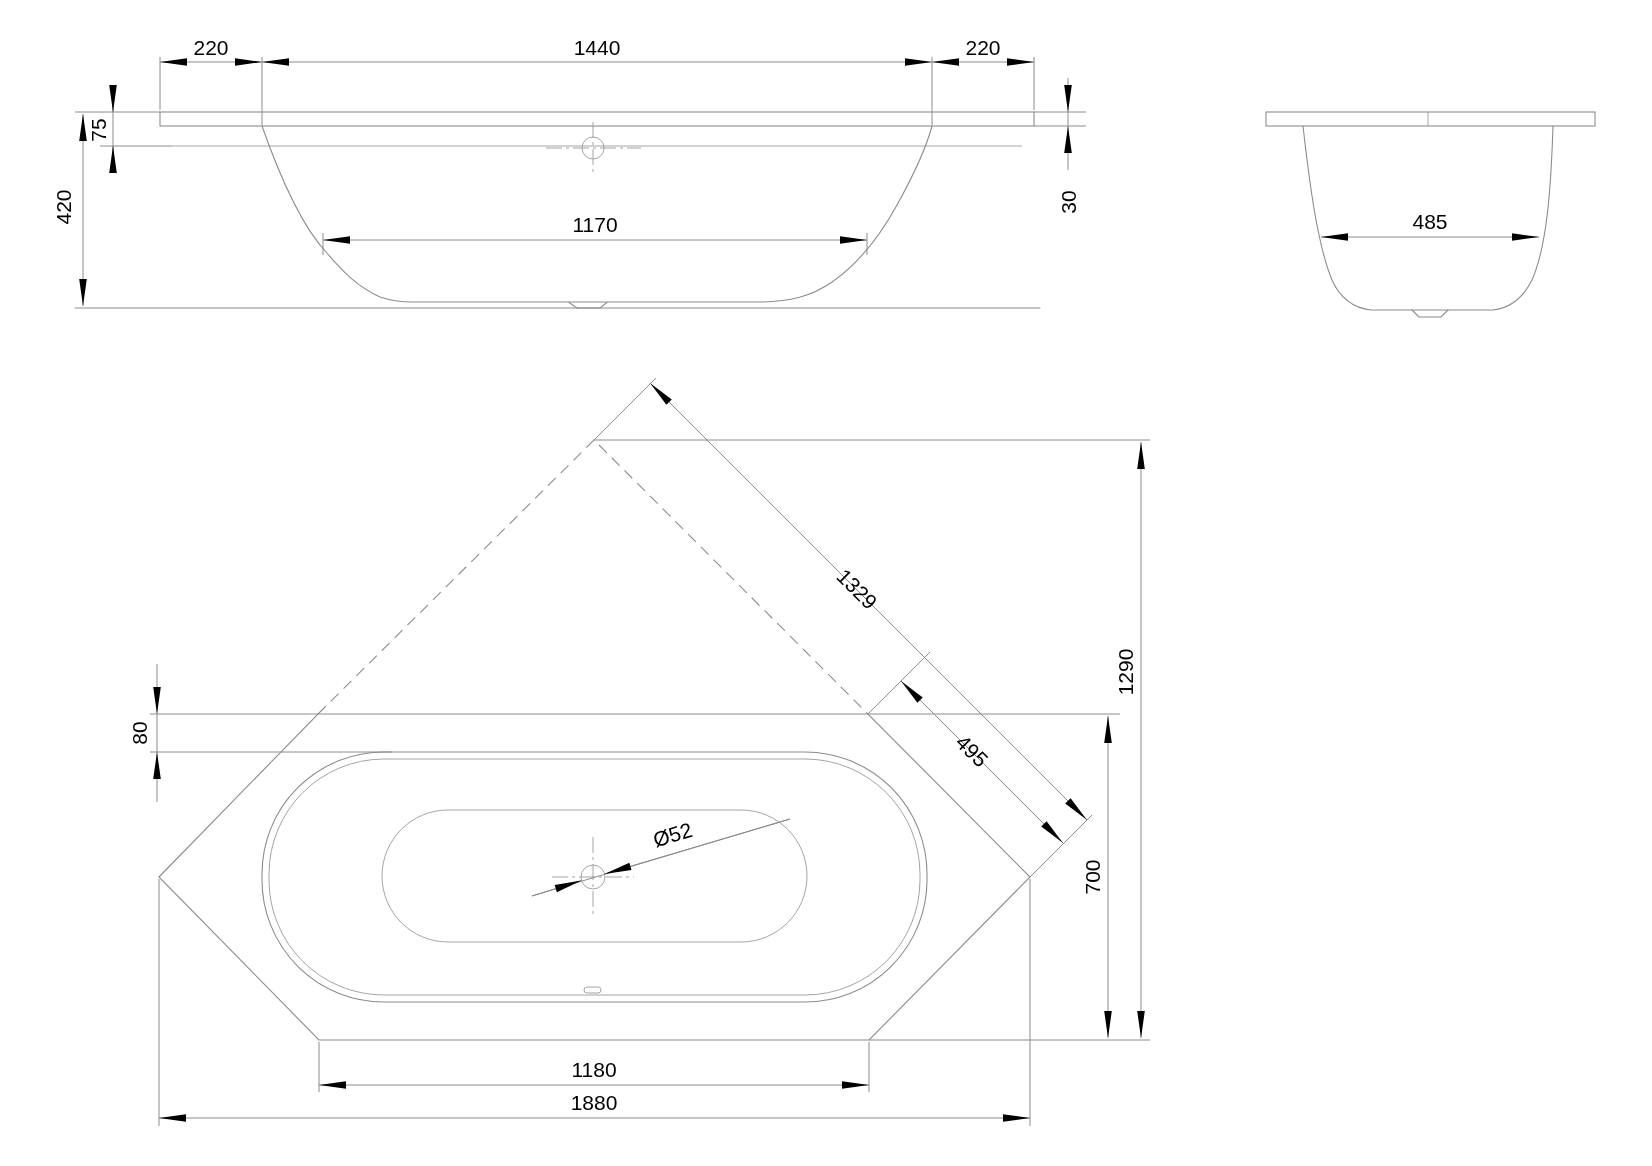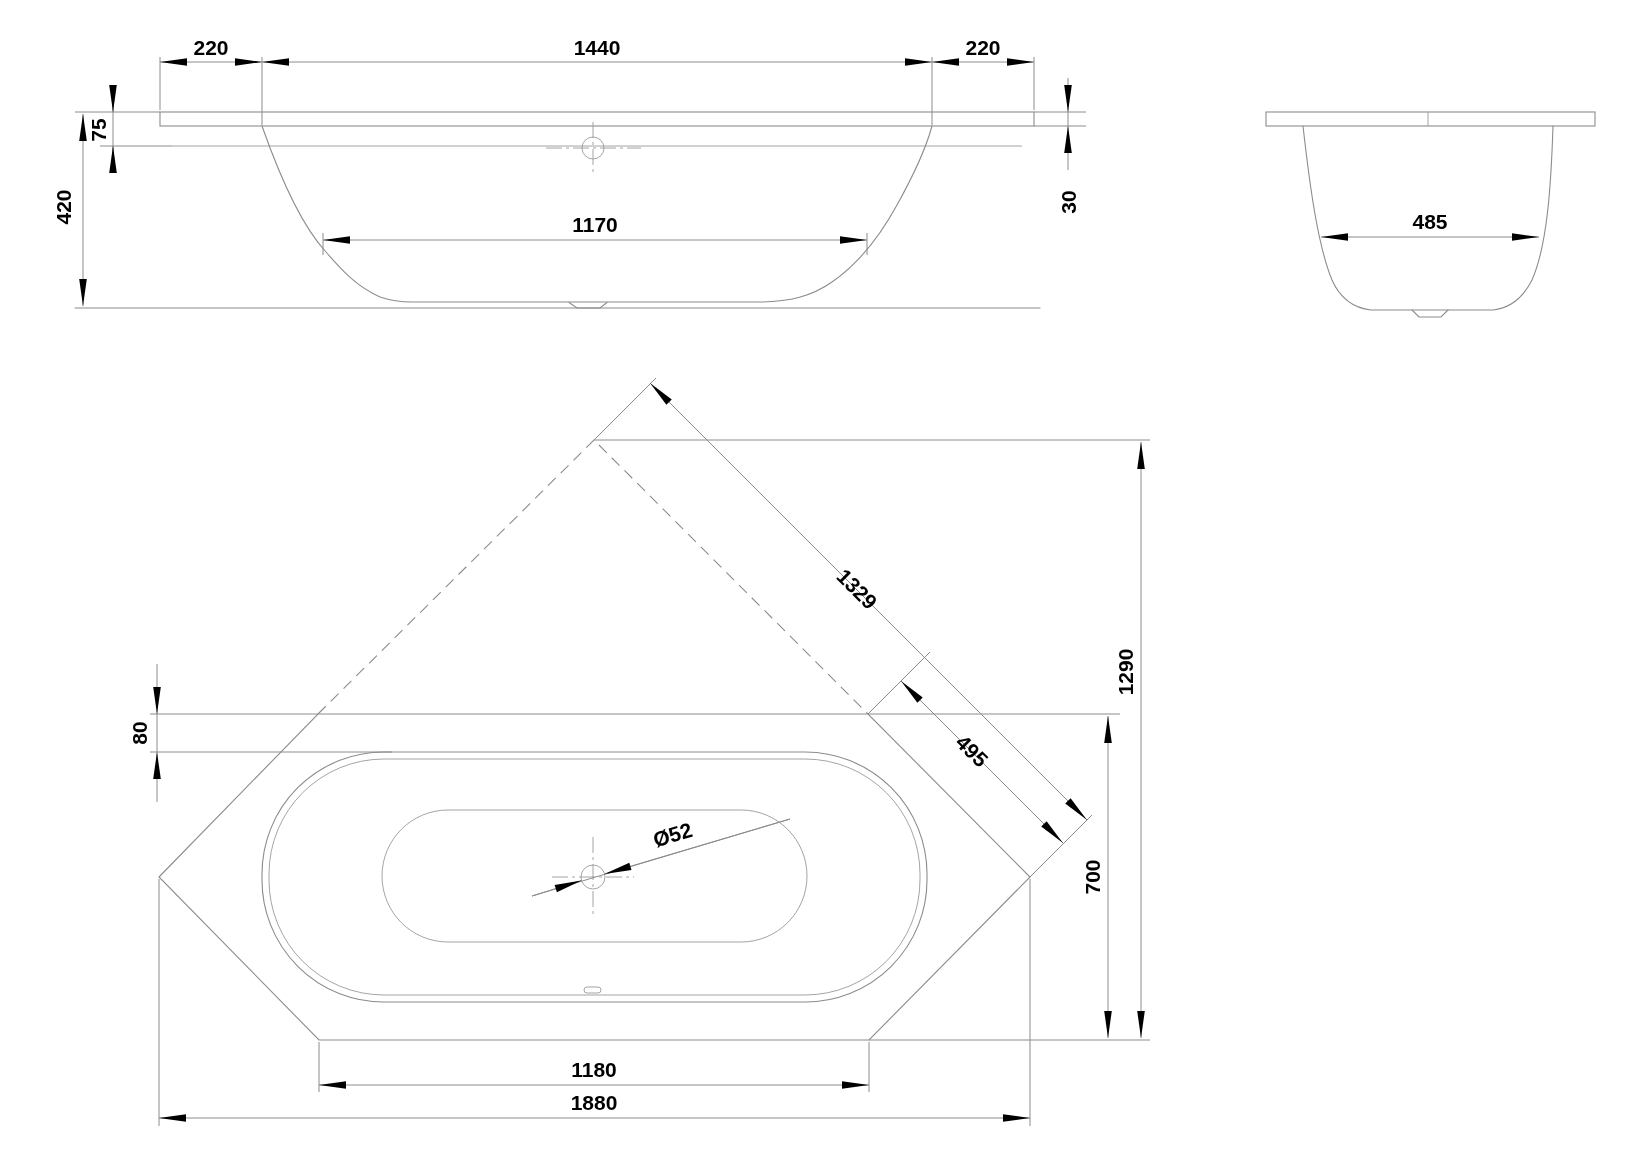--- a/index.html
+++ b/index.html
@@ -1,17 +1,17 @@
 <!DOCTYPE html>
 <html><head>
 <meta charset="utf-8">
 <style>
   html,body{margin:0;padding:0;background:#ffffff;}
   .stage{position:relative;width:1652px;height:1166px;background:#fff;overflow:hidden;
-         font-family:"Liberation Sans", sans-serif;font-weight:bold;}
+         font-family:"Liberation Sans", sans-serif;}
   svg{display:block;}
   .ln{stroke:#8c8c8c;stroke-width:1.1;fill:none;stroke-linecap:round;}
   .lnthin{stroke:#9a9a9a;stroke-width:0.9;fill:none;}
   .dash{stroke:#8c8c8c;stroke-width:1.1;fill:none;stroke-dasharray:11 7;}
   .dim{stroke:#8c8c8c;stroke-width:1;fill:none;}
   .cl{stroke:#9a9a9a;stroke-width:0.9;fill:none;stroke-dasharray:16 4 3 4;}
   text{fill:#000000;font-size:21px;font-family:"Liberation Sans", sans-serif;}
   .mid{text-anchor:middle;}
 </style>
 </head>

